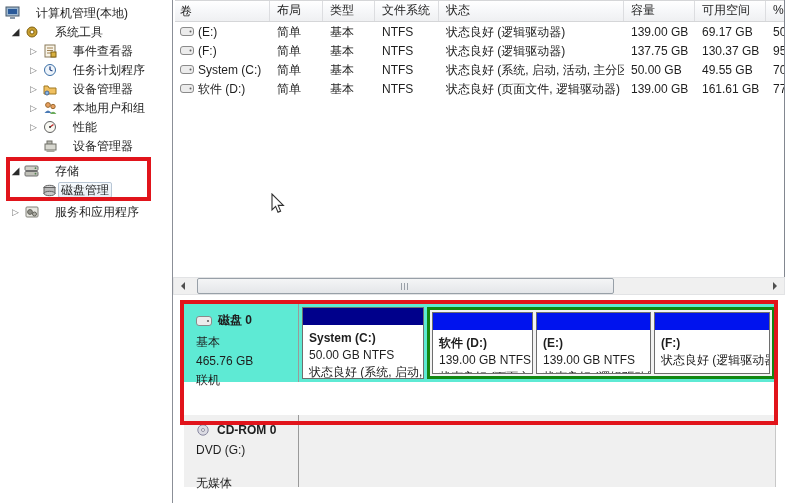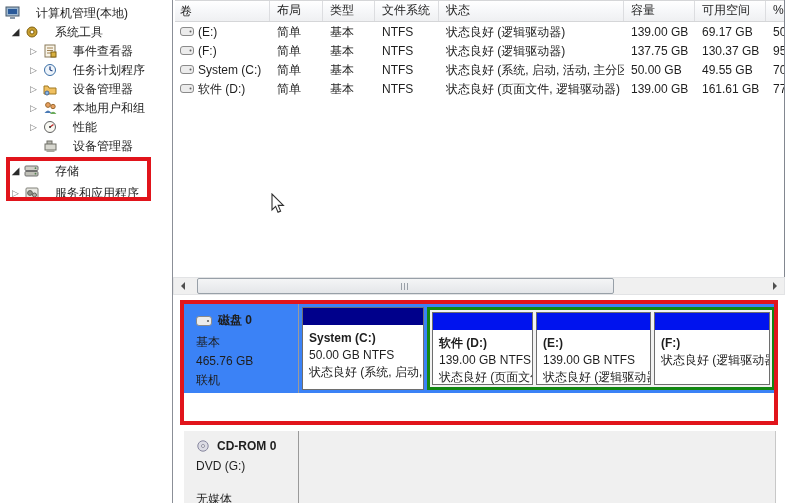--- a/index.html
+++ b/index.html
@@ -34,38 +34,38 @@
   .hscroll{position:absolute;left:0;top:277px;width:612px;height:18px;background:#f0f0f0;border:1px solid #e2e3e5;box-sizing:border-box;display:flex;align-items:center}
   .sbtn{width:17px;height:16px;display:flex;align-items:center;justify-content:center;background:#f0f0f0}
   .tri-l{width:0;height:0;border:4px solid transparent;border-right-color:#505050;margin-right:3px}
   .tri-r{width:0;height:0;border:4px solid transparent;border-left-color:#505050;margin-left:3px}
   .thumb{margin-left:6px;width:415px;height:14px;background:linear-gradient(#f4f5f6,#e4e6e9);border:1px solid #98a0a8;border-radius:2px;display:flex;align-items:center;justify-content:center}
   .grip{width:9px;height:7px;background:repeating-linear-gradient(90deg,#9aa0a8 0 1px,rgba(0,0,0,0) 1px 3px)}
   .strack{flex:1}
   
   .diskpane{position:absolute;left:0;top:295px;width:616px;height:208px;background:#fff}
   .ann-disk{left:7px;top:5px;width:590px;height:117px}
-  .disk0{position:absolute;left:11px;top:9px;width:592px;height:89px;background:#3b82f6;display:flex}
+  .disk0{position:absolute;left:11px;top:9px;width:592px;height:78px;background:#5eead4;display:flex}
   .dlabel{width:114px;flex:0 0 114px;padding:8px 0 0 12px;box-sizing:border-box}
   .dtitle{display:flex;align-items:center;font-weight:bold;margin-bottom:4px}
   .dtitle svg{margin-right:6px}
   .dline{line-height:19px}
   .dmedia{flex:1;border-left:1px solid #9a9a9a;display:flex;align-items:stretch;padding:3px 0 3px 3px;box-sizing:border-box}
   .part{background:#fff;border:1px solid #6e6e6e;box-sizing:border-box;overflow:hidden;display:flex;flex-direction:column}
   .pbar{height:17px;border-bottom:2px solid #fff;flex:0 0 17px}
   .pbar.primary{background:#00008b}
   .pbar.logical{background:#0013ee}
   .pbody{padding:3px 6px;line-height:17px;white-space:nowrap;overflow:hidden}
   .pname{font-weight:bold}
   .p-c{width:122px;flex:0 0 122px;margin-right:3px}
   .extgroup{border:3px solid #128712;background:#f2f2f2;padding:2px;display:flex;flex:0 0 auto;box-sizing:border-box}
   .p-d{width:101px;flex:0 0 101px;margin-right:3px}
   .p-e{width:115px;flex:0 0 115px;margin-right:3px}
   .p-f{width:116px;flex:0 0 116px}
-  .cdrow{position:absolute;left:11px;top:136px;width:592px;height:72px;background:#f0f0f0;display:flex}
+  .cdrow{position:absolute;left:11px;top:120px;width:592px;height:72px;background:#f0f0f0;display:flex}
   .cdmedia{flex:1;border-left:1px solid #9a9a9a;border-right:1px solid #c8c8c8}
   .nomedia{margin-top:14px;line-height:18px}
   
   .cursor{position:absolute;left:271px;top:193px;z-index:60;pointer-events:none}
 </style>
 </head>
 <body>
 
 <div class="sidebar">
 
@@ -170,20 +170,31 @@
       <svg width="15" height="14">
           <rect x="1" y="2" width="13" height="4.5" rx="1" fill="#d0d0c8" stroke="#707070"></rect>
           <rect x="1" y="7.5" width="13" height="4.5" rx="1" fill="#c0c0b8" stroke="#707070"></rect>
           <circle cx="11.5" cy="4.2" r="0.9" fill="#508050"></circle>
           <circle cx="11.5" cy="9.7" r="0.9" fill="#508050"></circle>
         </svg>
     </span>
     <span class="tlabel">存储</span>
   </div>
 
+  <div class="trow d2">
+    <span class="arr none"></span>
+    <span class="ticon">
+      <svg width="15" height="14">
+          <ellipse cx="7.5" cy="4.5" rx="5.5" ry="2.2" fill="#d8d8d8" stroke="#606060"></ellipse>
+          <rect x="2" y="4.5" width="11" height="6" fill="#b8b8b8" stroke="#606060"></rect>
+          <ellipse cx="7.5" cy="10.5" rx="5.5" ry="2.2" fill="#c8c8c8" stroke="#606060"></ellipse>
+        </svg>
+    </span>
+    <span class="tlabel sel">磁盘管理</span>
+  </div>
 
   <div class="spacer3"></div>
 
   <div class="trow d1">
     <span class="arr col"></span>
     <span class="ticon">
       <svg width="14" height="14">
           <rect x="1" y="2" width="12" height="10" rx="1" fill="#e8e8e2" stroke="#808078"></rect>
           <circle cx="5" cy="7" r="2.4" fill="#909088" stroke="#606058"></circle>
           <circle cx="9.5" cy="9" r="2" fill="#b0b0a8" stroke="#606058"></circle>

